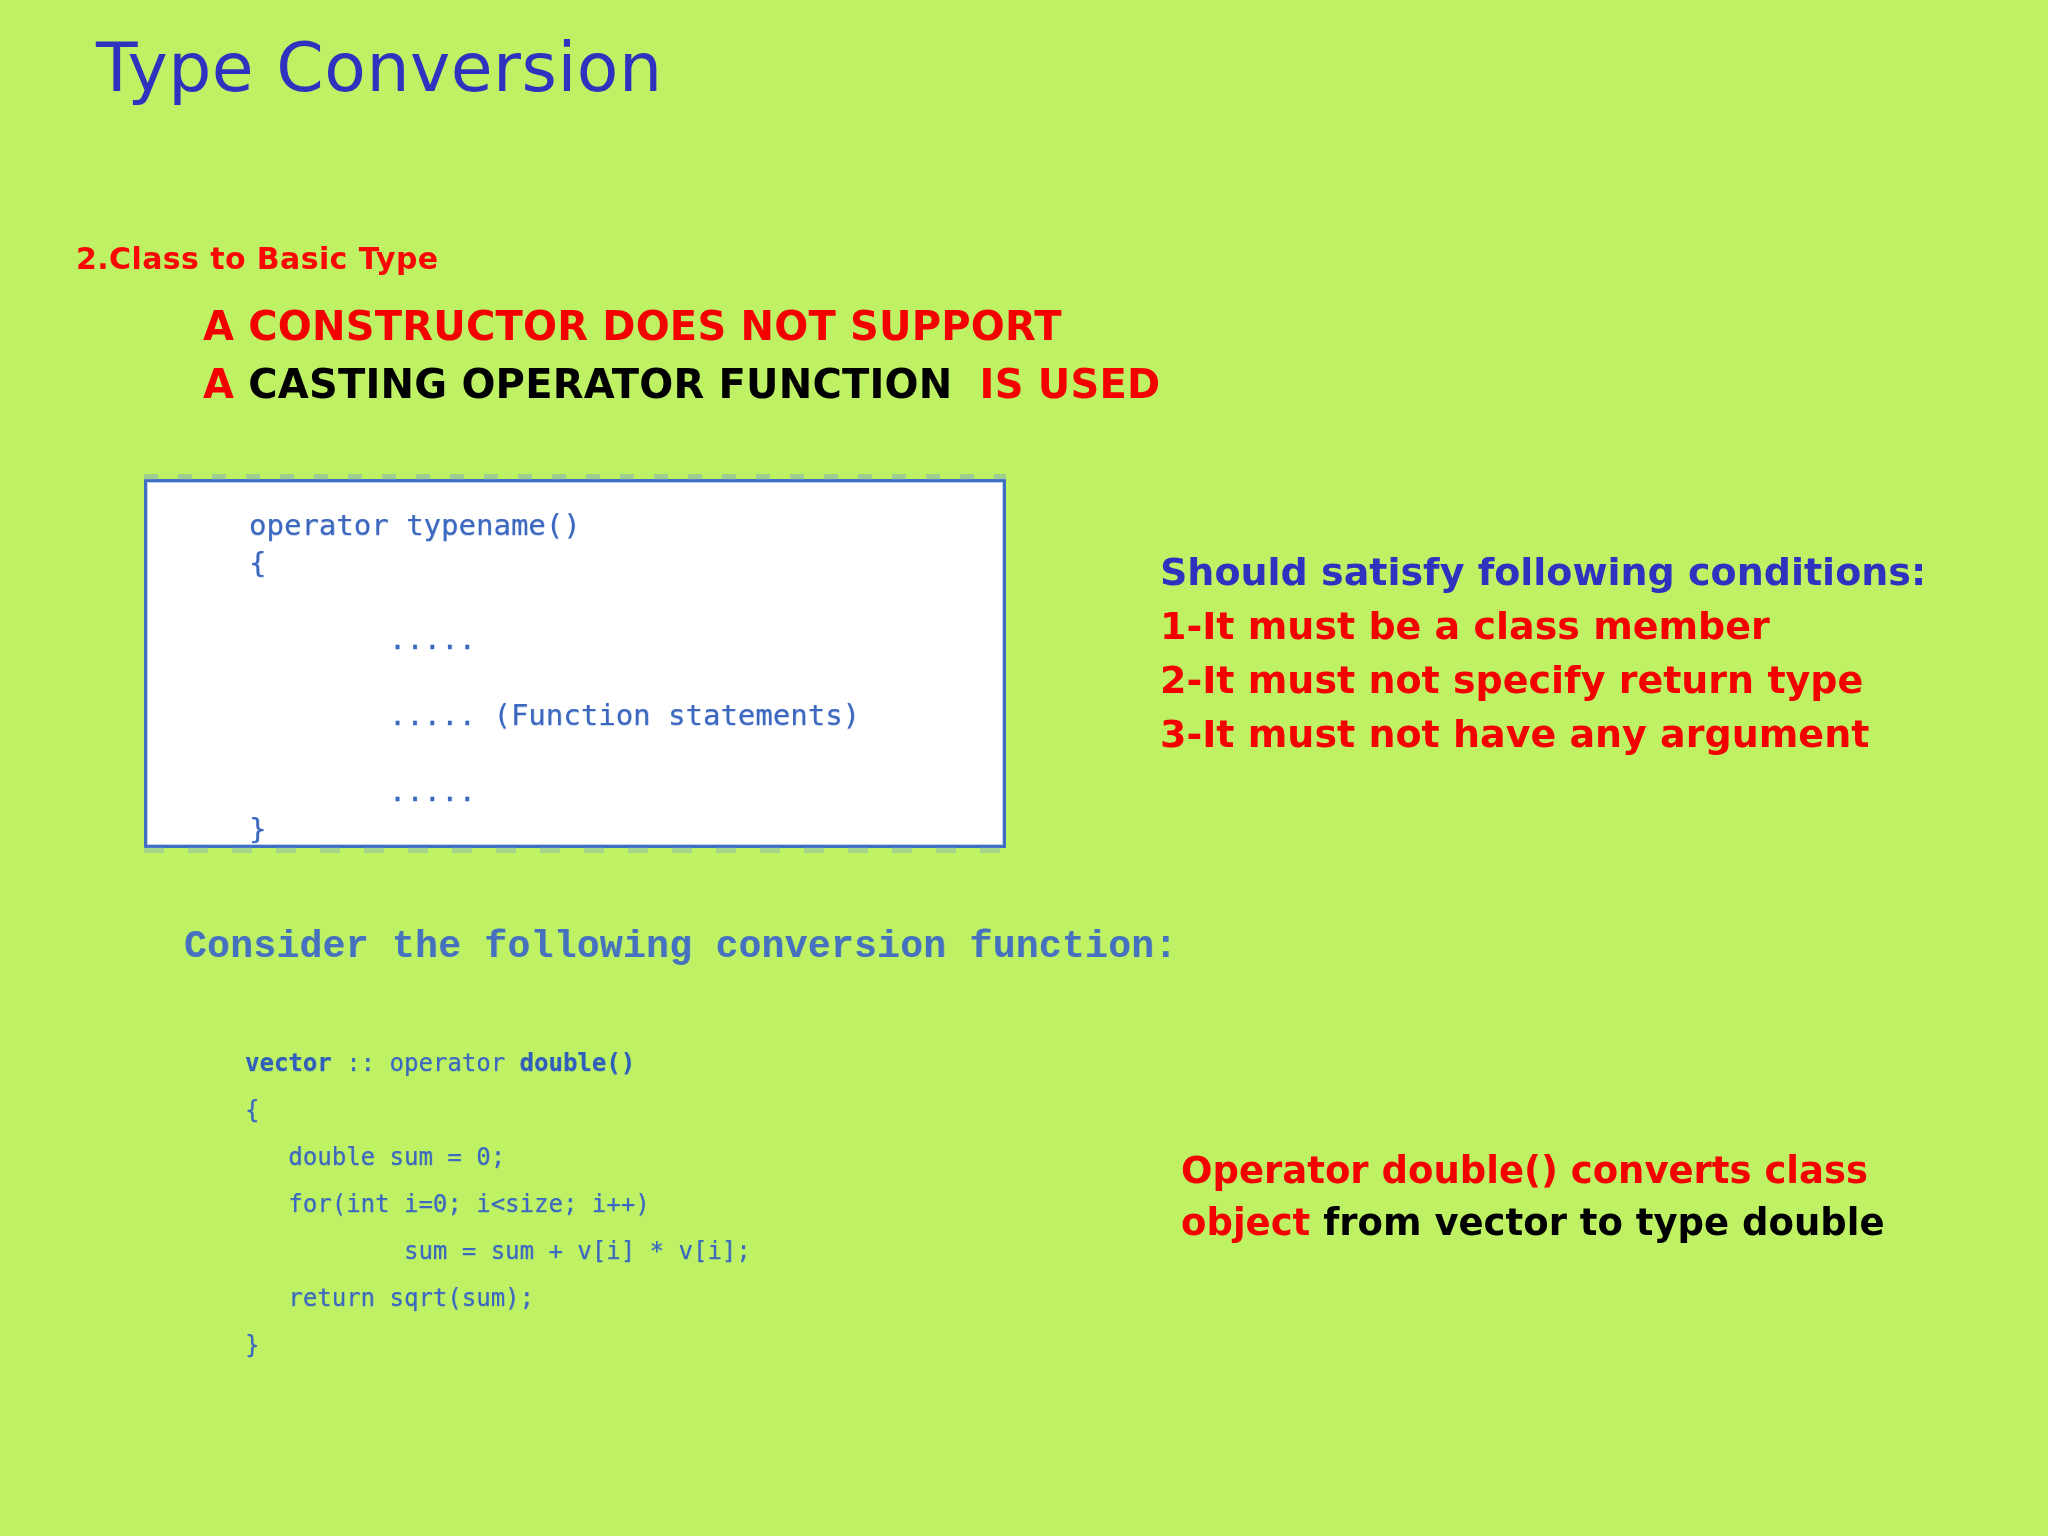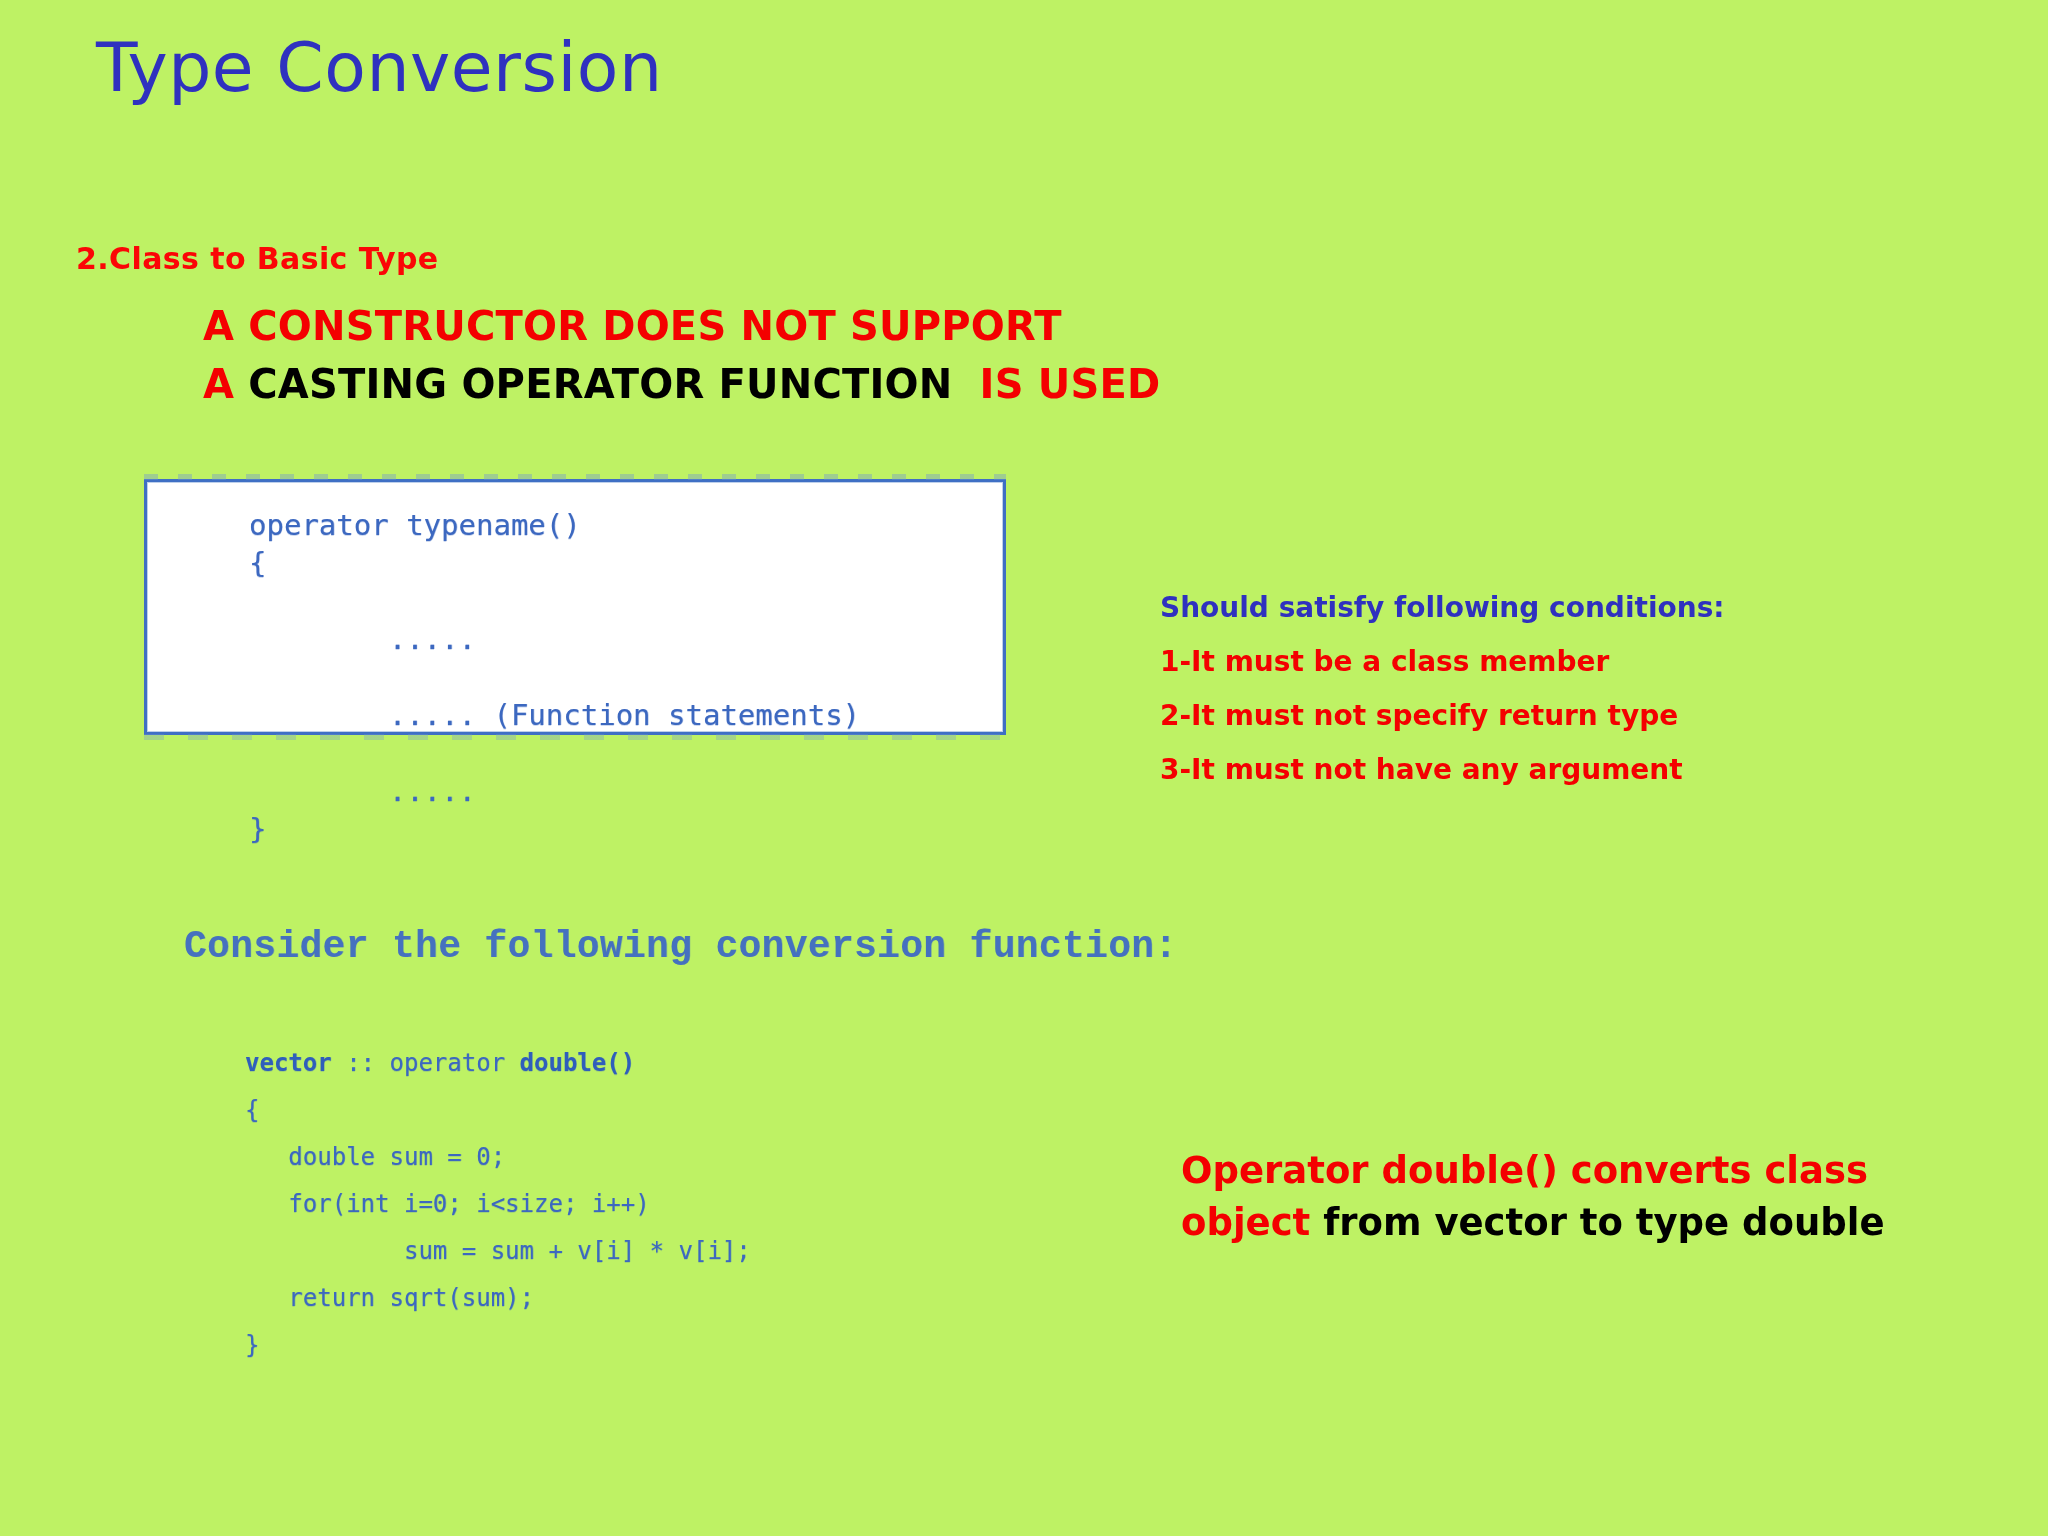--- a/index.html
+++ b/index.html
@@ -60,21 +60,21 @@
   .stmt-line { display: block; }
   .red   { color: #f40000; margin-left: 13px; }
   .black { color: #000000; }
 
   
   #syntax-figure {
     position: absolute;
     left: 144px;
     top: 479px;
     width: 862px;
-    height: 256px;
+    height: 369px;
     border: 3px solid #3f6fc4;
     box-sizing: border-box;
     background: #ffffff;
     box-shadow: inset 0 0 0 1px rgba(110,150,210,0.45);
   }
   #syntax-figure::before {
     
     content: "";
     position: absolute;
     left: -3px; right: -3px; top: -8px;
@@ -110,25 +110,24 @@
     white-space: pre;
     text-shadow: 0.6px 0 0 rgba(60,104,192,0.35), 0 0.6px 0 rgba(60,104,192,0.25);
   }
 
   
   #conditions-panel {
     position: absolute;
     left: 1160px;
     top: 545px;
     font-family: "DejaVu Sans", sans-serif;
-    font-size: 28px;
+    font-size: 38px;
     font-weight: bold;
     line-height: 54px;
     white-space: nowrap;
-    margin-top: 36px;
   }
   #conditions-title { color: #2f31bf; display: block; }
   .condition-item  { color: #f40000; display: block; }
 
   
   #consider-caption {
     position: absolute;
     left: 184px;
     top: 925px;
     font-family: Liberation Mono, monospace;

